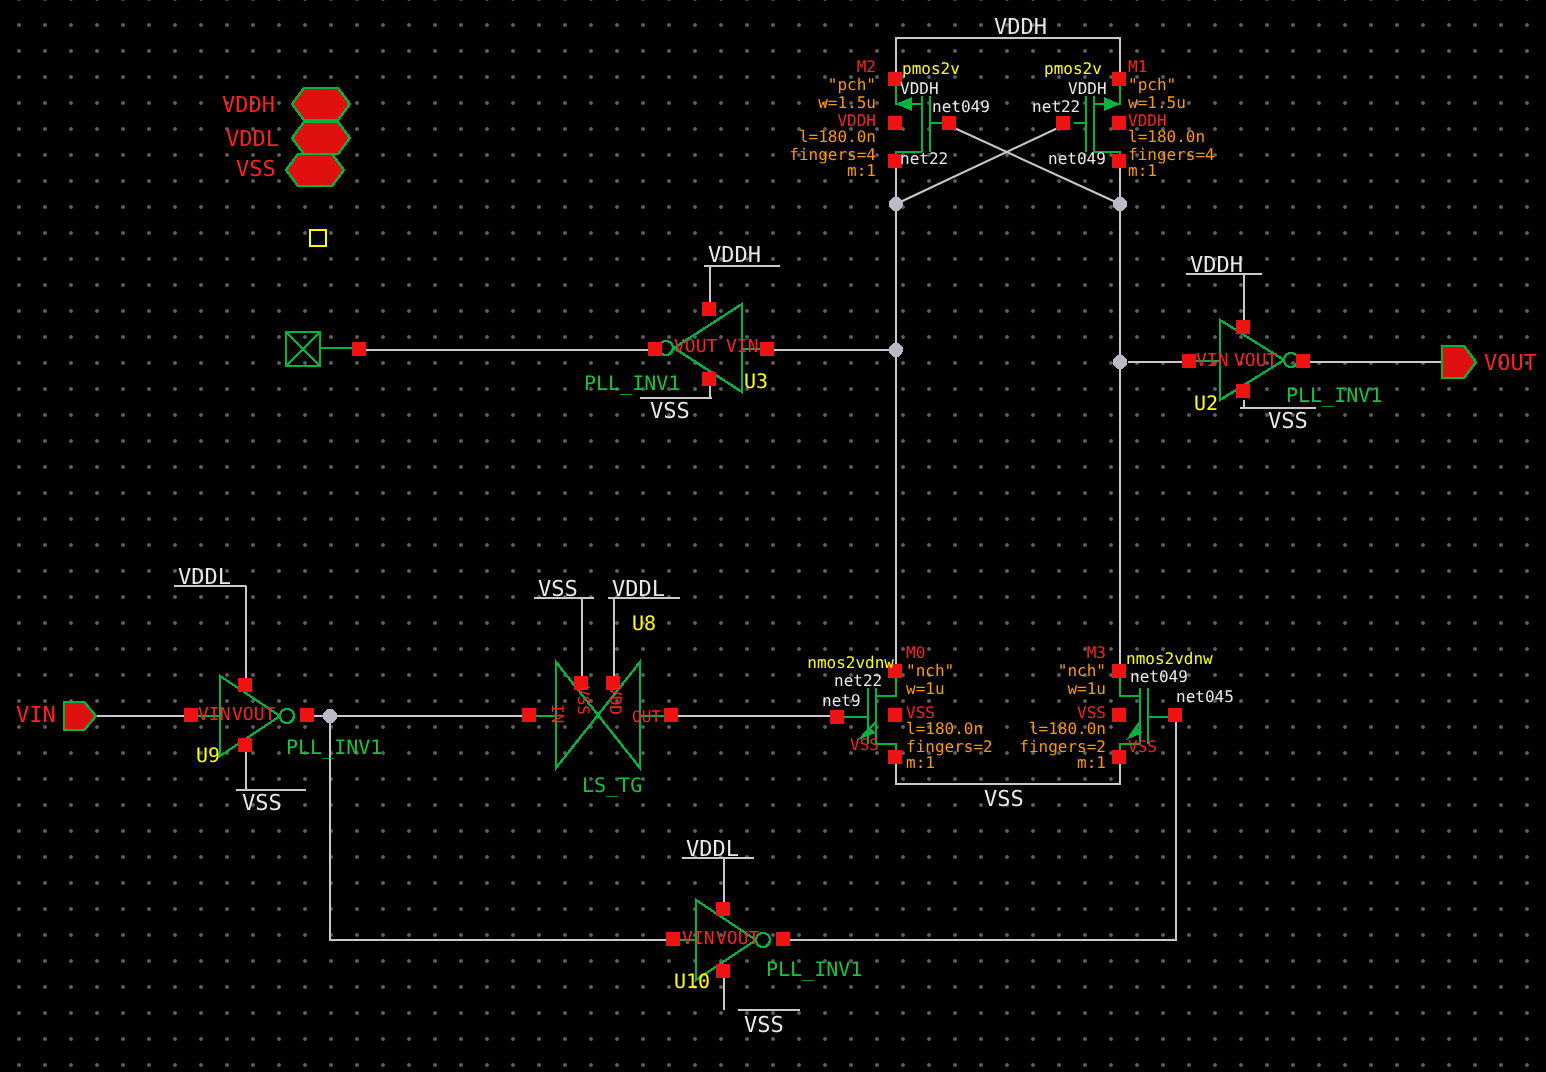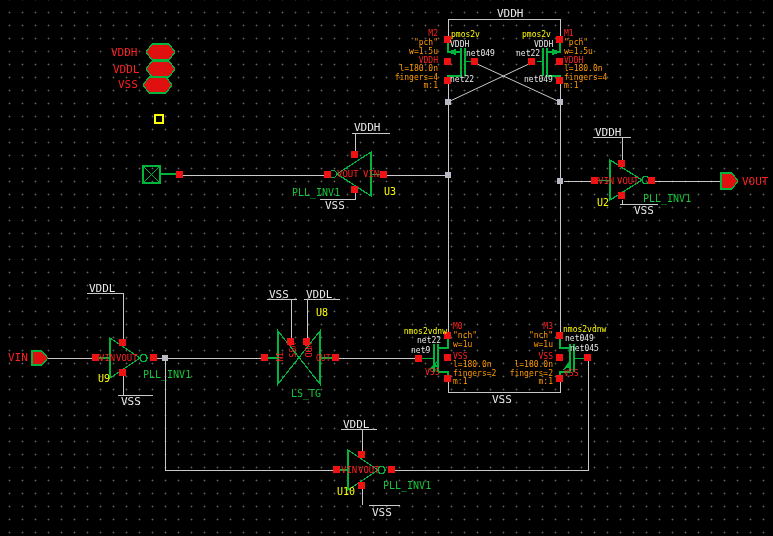--- a/index.html
+++ b/index.html
@@ -189,21 +189,21 @@
 <span class="lbl red s11" style="left:113px;top:64px">VDDL</span>
 <span class="lbl red s11" style="left:118px;top:79px">VSS</span>
 
 <span class="lbl wh s11" style="left:497px;top:8px">VDDH</span>
 <span class="lbl wh s11" style="left:492px;top:394px">VSS</span>
 
 <span class="lbl wh s11" style="left:354px;top:122px">VDDH</span>
 <span class="lbl wh s11" style="left:325px;top:200px">VSS</span>
 <span class="lbl red s9" style="left:337px;top:170px">VOUT</span>
 <span class="lbl red s9" style="left:363px;top:170px">VIN</span>
-<span class="lbl ye s10" style="left:384px;top:187px">U3</span>
+<span class="lbl ye s10" style="left:372px;top:187px">U3</span>
 <span class="lbl gr s10" style="left:292px;top:188px">PLL_INV1</span>
 
 <span class="lbl ye s8" style="left:451px;top:31px">pmos2v</span>
 <span class="lbl wh s8" style="left:450px;top:41px">VDDH</span>
 <span class="lbl wh s8" style="left:466px;top:50px">net049</span>
 <span class="lbl wh s8" style="left:450px;top:76px">net22</span>
 <span class="lbl red s8 ra" style="left:394px;top:30px;width:44px">M2</span>
 <span class="lbl or s8 ra" style="left:394px;top:39px;width:44px">"pch"</span>
 <span class="lbl or s8 ra" style="left:394px;top:48px;width:44px">w=1.5u</span>
 <span class="lbl red s8 ra" style="left:394px;top:57px;width:44px">VDDH</span>
@@ -230,21 +230,21 @@
 <span class="lbl red s8" style="left:453px;top:323px">M0</span>
 <span class="lbl or s8" style="left:453px;top:332px">"nch"</span>
 <span class="lbl or s8" style="left:453px;top:341px">w=1u</span>
 <span class="lbl red s8" style="left:453px;top:353px">VSS</span>
 <span class="lbl or s8" style="left:453px;top:361px">l=180.0n</span>
 <span class="lbl or s8" style="left:453px;top:370px">fingers=2</span>
 <span class="lbl or s8" style="left:453px;top:378px">m:1</span>
 
 <span class="lbl ye s8" style="left:563px;top:326px">nmos2vdnw</span>
 <span class="lbl wh s8" style="left:565px;top:335px">net049</span>
-<span class="lbl wh s8" style="left:570px;top:345px">net045</span>
+<span class="lbl wh s8" style="left:588px;top:345px">net045</span>
 <span class="lbl red s8" style="left:564px;top:370px">VSS</span>
 <span class="lbl red s8 ra" style="left:509px;top:323px;width:44px">M3</span>
 <span class="lbl or s8 ra" style="left:509px;top:332px;width:44px">"nch"</span>
 <span class="lbl or s8 ra" style="left:509px;top:341px;width:44px">w=1u</span>
 <span class="lbl red s8 ra" style="left:509px;top:353px;width:44px">VSS</span>
 <span class="lbl or s8 ra" style="left:509px;top:361px;width:44px">l=180.0n</span>
 <span class="lbl or s8 ra" style="left:509px;top:370px;width:44px">fingers=2</span>
 <span class="lbl or s8 ra" style="left:509px;top:378px;width:44px">m:1</span>
 
 <span class="lbl red s11" style="left:8px;top:352px">VIN</span>

